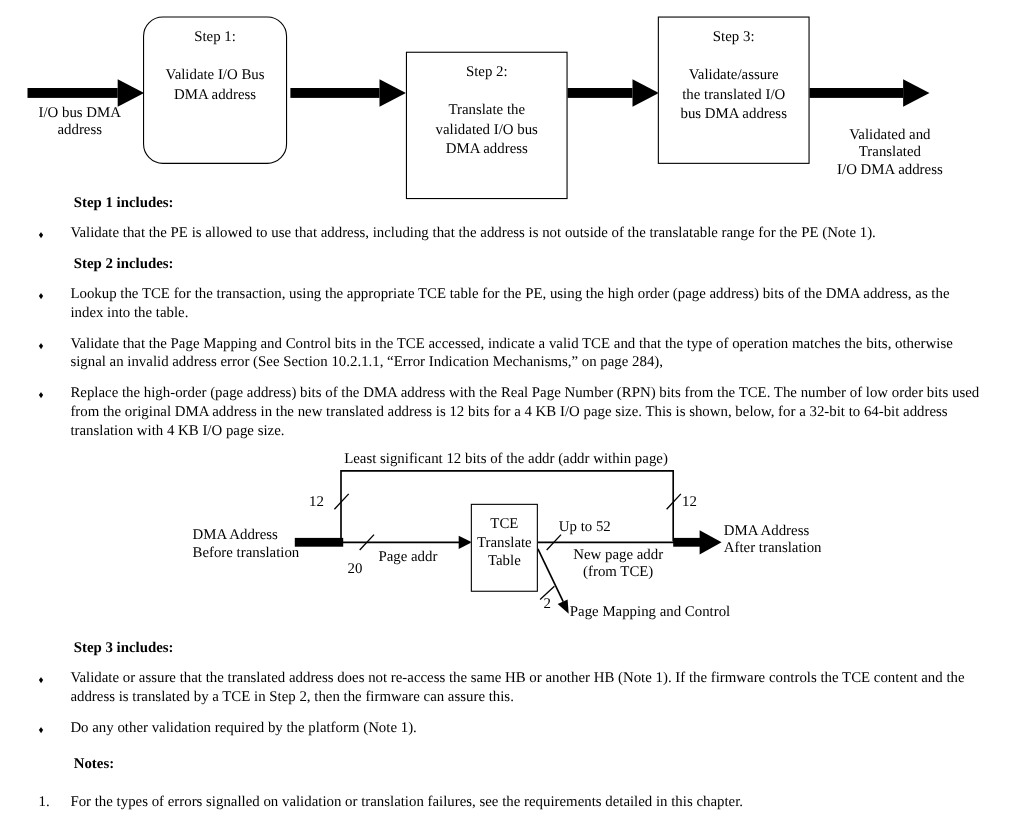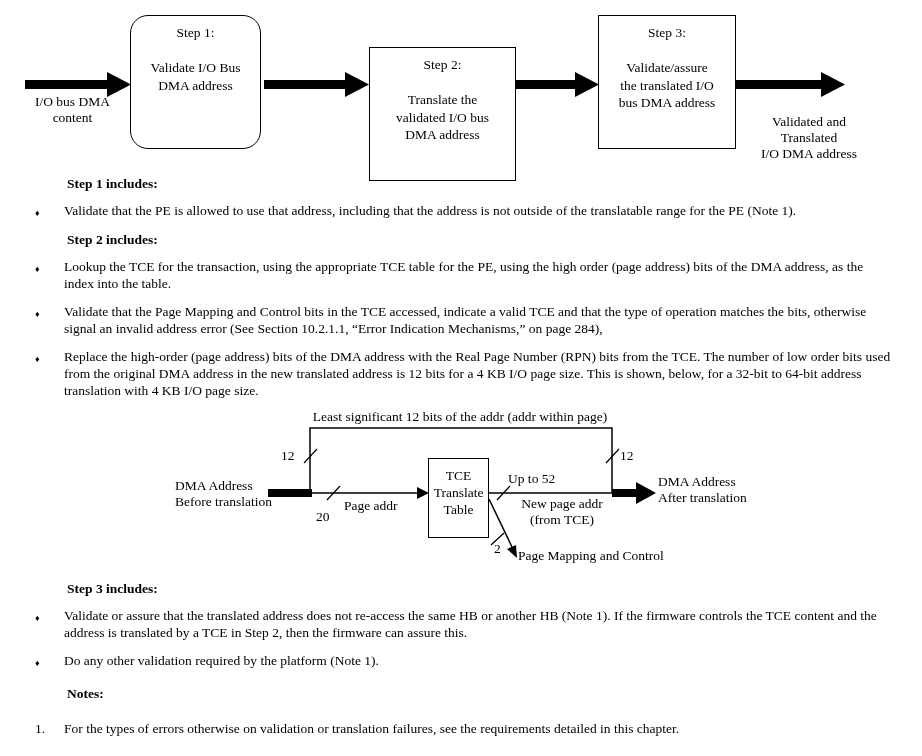--- a/index.html
+++ b/index.html
@@ -72,21 +72,21 @@
 
       <line class="tick" x1="304" y1="463" x2="317" y2="449"></line>
       <line class="tick" x1="606" y1="463" x2="619" y2="449"></line>
       <line class="tick" x1="327" y1="500" x2="340" y2="486"></line>
       <line class="tick" x1="497" y1="500" x2="510" y2="486"></line>
       <line class="tick" x1="491" y1="545" x2="504" y2="533"></line>
     </g>
   </svg>
 
   <div class="lbl pre center" style="left:20px; top:94px; width:105px;">I/O bus DMA
-content</div>
+address</div>
 
   <div class="flow-box" style="left:130px; top:15px; width:131px; height:134px;border-radius:18px;">
     <div>Step 1:</div>
     <div class="body">Validate I/O Bus
 DMA address</div>
   </div>
 
   <div class="flow-box" style="left:369px; top:15px; width:147px; height:134px;margin-top:32px;">
     <div>Step 2:</div>
     <div class="body">Translate the
@@ -151,16 +151,16 @@
     <div class="txt">Validate or assure that the translated address does not re-access the same HB or another HB (Note 1). If the firmware controls the TCE content and the address is translated by a TCE in Step 2, then the firmware can assure this.</div>
   </div>
   <div class="bullet" style="top:652px;">
     <span class="marker">♦</span>
     <div class="txt">Do any other validation required by the platform (Note 1).</div>
   </div>
 
   <div class="heading-abs" style="top:686px;">Notes:</div>
   <div class="bullet" style="top:720px;">
     <span class="note-num">1.</span>
-    <div class="txt">For the types of errors otherwise on validation or translation failures, see the requirements detailed in this chapter.</div>
+    <div class="txt">For the types of errors signalled on validation or translation failures, see the requirements detailed in this chapter.</div>
   </div>
 
 </div>
 
 </body></html>

